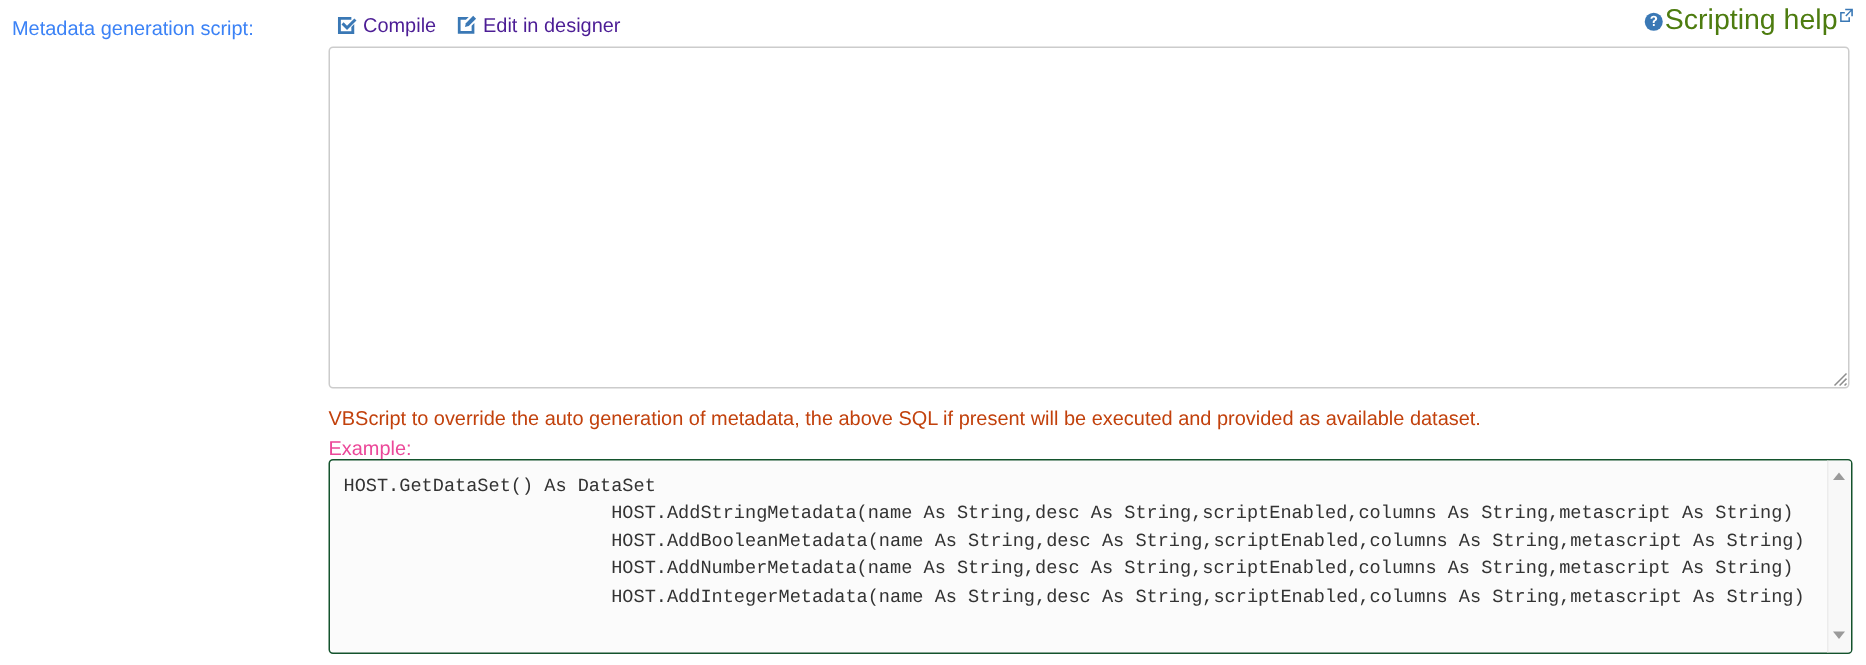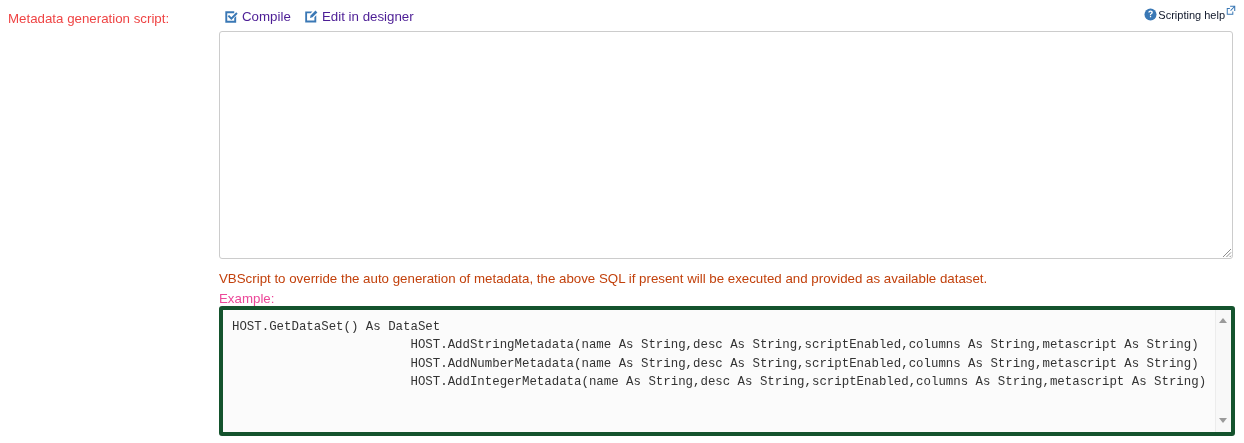--- a/index.html
+++ b/index.html
@@ -24,21 +24,21 @@
     top: 0;
     width: 1244px;
     height: 443px;
   }
 
   .field-label {
     position: absolute;
     left: 8px;
     top: 11px;
     font-size: 13.3px;
-    color: #ef4444;
+    color: #3b82f6;
     white-space: nowrap;
     line-height: 16px;
   }
 
   .control-col {
     position: absolute;
     left: 219px;
     top: 0;
     width: 1017px;
   }
@@ -65,22 +65,22 @@
 
   #compile-link { left: 5px; }
   #designer-link { left: 85px; justify-content: flex-end; }
 
   .help-link {
     position: absolute;
     top: 6px;
     right: 0;
     display: inline-flex;
     align-items: baseline;
-    color: #0f172a;
-    font-size: 11px;
+    color: #4d7c0f;
+    font-size: 19px;
     line-height: 16px;
     text-decoration: none;
     cursor: pointer;
     white-space: nowrap;
   }
 
   .ico {
     display: inline-block;
     flex: 0 0 auto;
     line-height: 0;
@@ -148,21 +148,21 @@
 
   
   .code-block {
     position: absolute;
     left: 219px;
     top: 306px;
     width: 1016px;
     height: 130px;
     box-sizing: border-box;
     background: #fbfbfb;
-    border: 4px solid #14532d;
+    border: 1px solid #14532d;
     border-radius: 3px;
     overflow: hidden;
   }
 
   .code-scrollpane {
     position: absolute;
     left: 0;
     top: 0;
     right: 16px;
     bottom: 0;
@@ -267,20 +267,21 @@
   </span>
 
   <div class="help-text">VBScript to override the auto generation of metadata, the above SQL if present will be executed and provided as available dataset.</div>
 
   <div class="example-label">Example:</div>
 
   <div class="code-block">
     <div class="code-scrollpane">
       <div class="code-line">HOST.GetDataSet() As DataSet</div>
       <div class="code-line">                        HOST.AddStringMetadata(name As String,desc As String,scriptEnabled,columns As String,metascript As String)</div>
+      <div class="code-line">                        HOST.AddBooleanMetadata(name As String,desc As String,scriptEnabled,columns As String,metascript As String)</div>
       <div class="code-line">                        HOST.AddNumberMetadata(name As String,desc As String,scriptEnabled,columns As String,metascript As String)</div>
       <div class="code-line">                        HOST.AddIntegerMetadata(name As String,desc As String,scriptEnabled,columns As String,metascript As String)</div>
     </div>
 
     <div class="cb-scrollbar">
       <div class="cb-arrow up">
           <i></i>
         </div>
 
       <div class="cb-arrow down">

